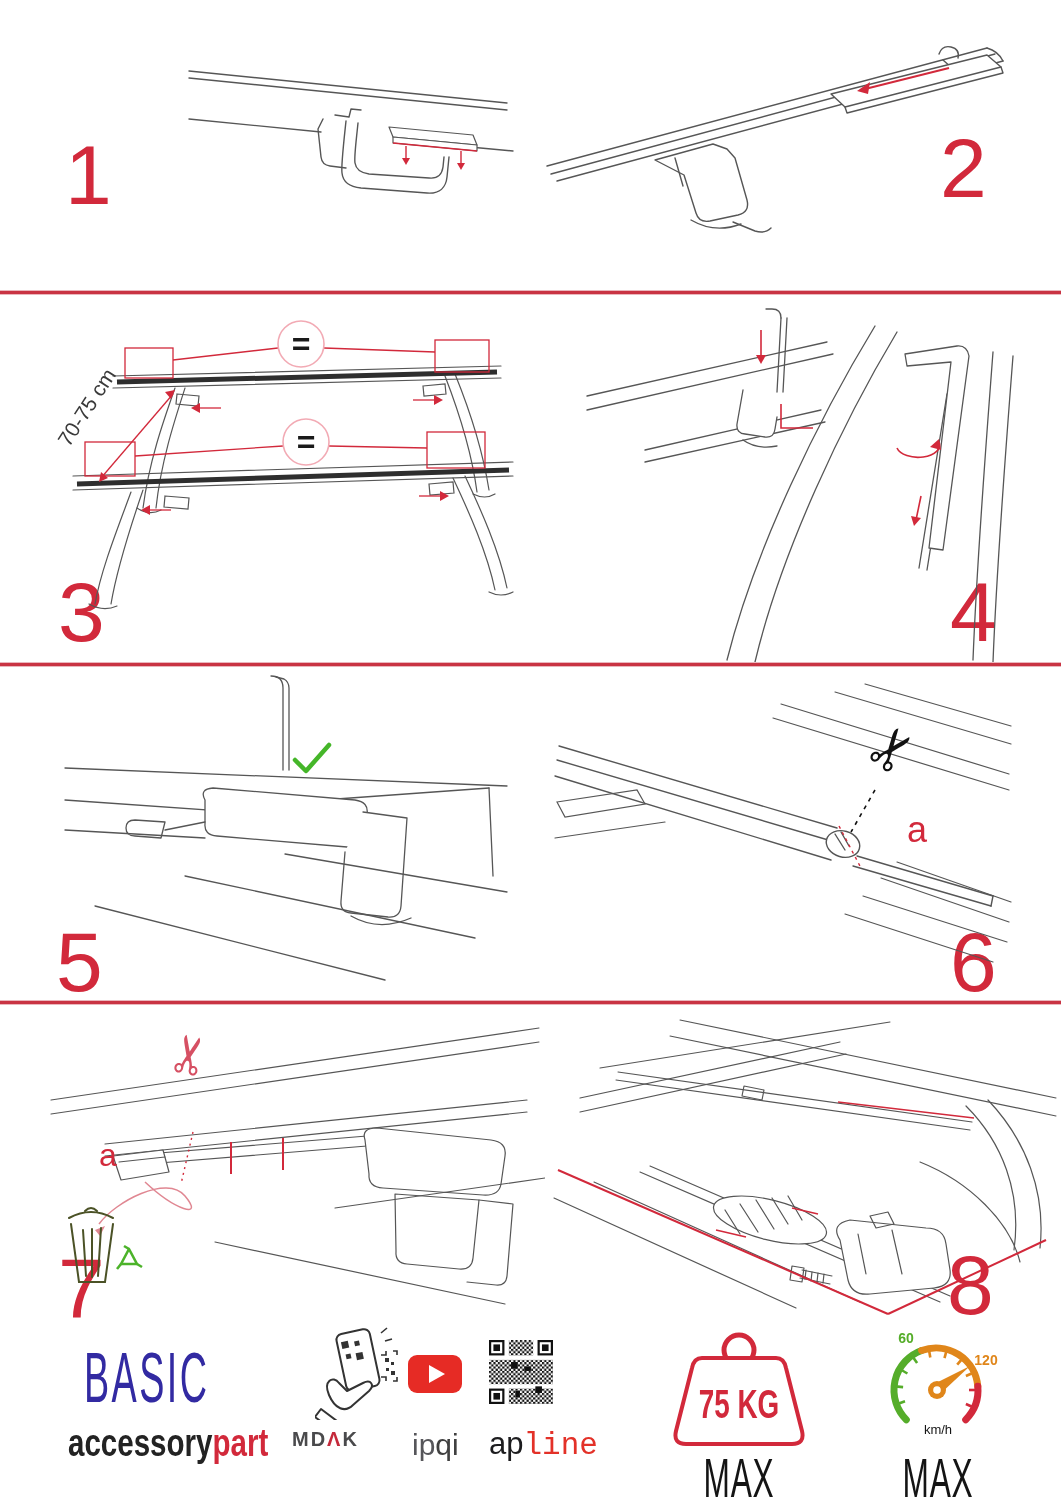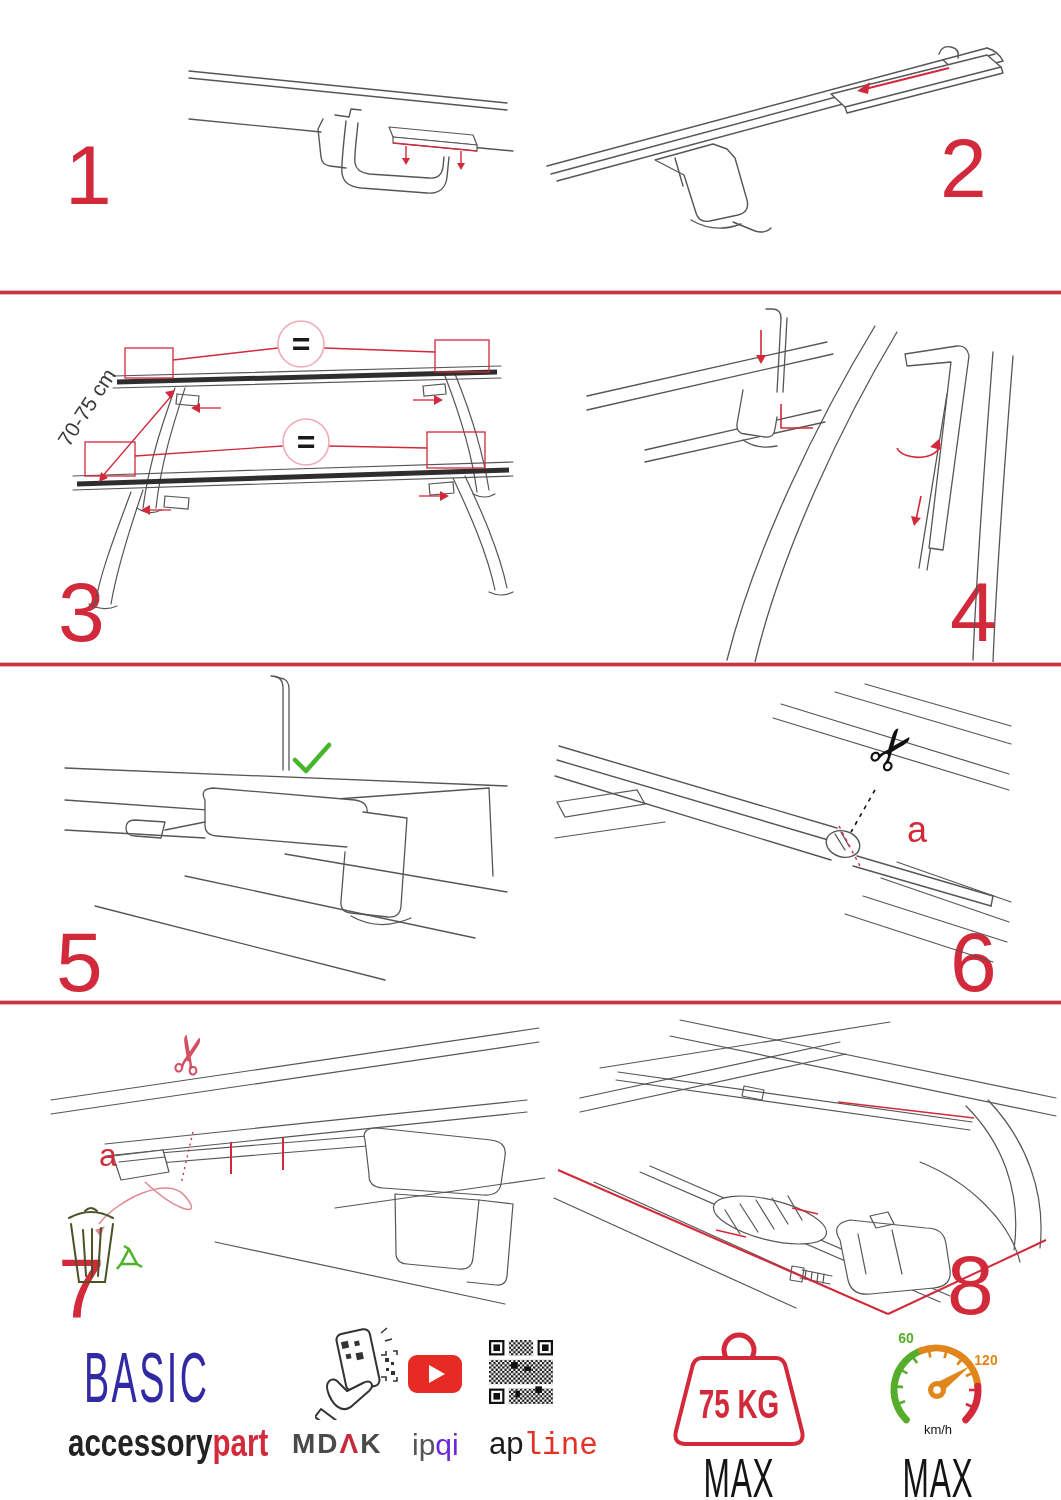--- a/index.html
+++ b/index.html
@@ -9,25 +9,25 @@
            box-shadow:0 1px 0 #eab7bd,0 -1px 0 #eab7bd;}
   .num{position:absolute;color:#d2293b;font-size:84px;line-height:1;font-weight:400;}
   .illo{position:absolute;}
   svg text{font-family:"Liberation Sans",sans-serif;}
   
   .basic{position:absolute;left:84px;top:1337px;font-size:46px;font-weight:500;letter-spacing:3px;
          color:#322aa2;transform:scale(0.82,1.52);transform-origin:0 0;}
   .accpart{position:absolute;left:68px;top:1420px;font-size:36px;font-weight:700;
            transform:scale(0.82,1.08);transform-origin:0 0;color:#232323;white-space:nowrap;}
   .accpart .red{color:#d2293b;}
-  .mdak{position:absolute;left:292px;top:1428px;font-size:28px;font-weight:700;letter-spacing:2px;
+  .mdak{position:absolute;left:292px;top:1428px;font-size:20px;font-weight:700;letter-spacing:2px;
         color:#4a4a4c;white-space:nowrap;}
   .mdak .red{color:#c5293b;}
   .ipqi{position:absolute;left:412px;top:1428px;font-size:30px;color:#56565a;white-space:nowrap;}
-  .ipqi .red{color:#6d28d9;text-align:center;}
+  .ipqi .red{color:#404040;text-align:center;}
   .apline{position:absolute;left:489px;top:1426px;font-size:31px;color:#1c1c1e;white-space:nowrap;}
   .apline .red{color:#e33128;font-family:Liberation Mono, monospace;}
   .max{position:absolute;font-size:44px;color:#141414;text-align:center;
        transform:scale(0.72,1.28);transform-origin:center top;letter-spacing:1px;}
 </style>
 </head>
 <body>
 
 <div class="page">
 

